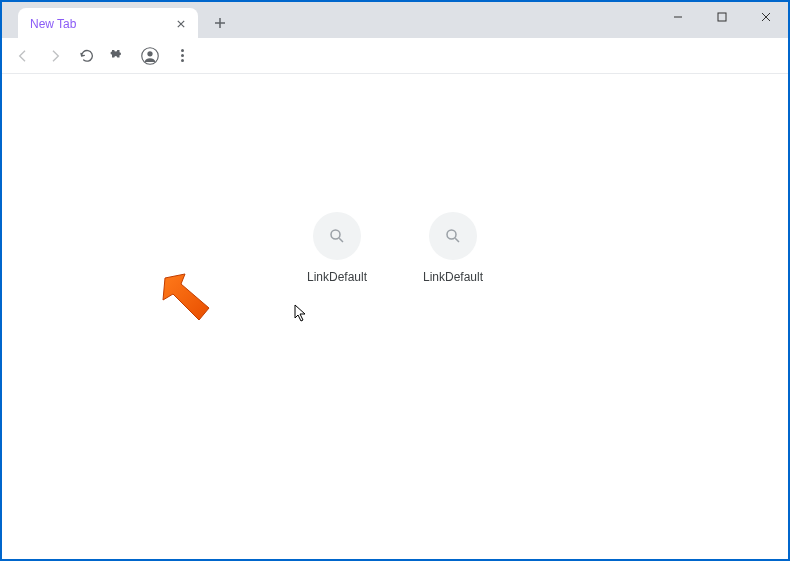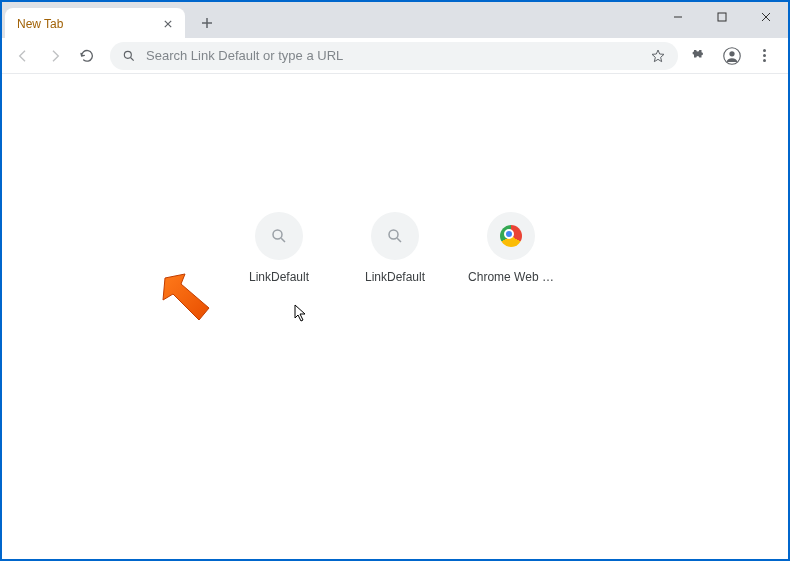--- a/index.html
+++ b/index.html
@@ -1,20 +1,20 @@
 <!DOCTYPE html>
 <html><head>
 <meta charset="utf-8">
 <style>
 * { margin: 0; padding: 0; box-sizing: border-box; font-family: "Segoe UI", Arial, sans-serif; }
 body { width: 790px; height: 561px; background: #fff; border: 2px solid #0066cc; position: relative; overflow: hidden; }
 
 
 .titlebar { height: 36px; background: #dee1e6; display: flex; align-items: flex-end; position: relative; }
-.tab { background: #fff; height: 30px; margin-left: 3px; border-radius: 8px 8px 0 0; display: flex; align-items: center; padding: 2px 10px 0 12px; min-width: 180px; font-size: 12px; color: #a16207; position: relative; }
+.tab { background: #fff; height: 30px; margin-left: 16px; border-radius: 8px 8px 0 0; display: flex; align-items: center; padding: 2px 10px 0 12px; min-width: 180px; font-size: 12px; color: #8b5cf6; position: relative; }
 .tab .title { flex: 1; }
 .tab .close { width: 14px; height: 14px; display: flex; align-items: center; justify-content: center; color: #5f6368; margin-left: 6px; border-radius: 50%; }
 .tab .close svg { width: 8px; height: 8px; }
 .newtab { width: 28px; height: 28px; display: flex; align-items: center; justify-content: center; margin-left: 8px; margin-bottom: 1px; border-radius: 50%; }
 .newtab svg { width: 12px; height: 12px; stroke: #5f6368; }
 .win-controls { position: absolute; right: 0; top: 0; display: flex; height: 30px; }
 .win-btn { width: 44px; display: flex; align-items: center; justify-content: center; }
 .win-btn svg { width: 10px; height: 10px; stroke: #333; stroke-width: 1; fill: none; }
 
 
@@ -98,30 +98,20 @@
   <div class="nav-btn disabled">
       <svg viewBox="0 0 24 24">
         <path d="M9 4 L17 12 L9 20"></path>
       </svg>
     </div>
   <div class="nav-btn">
       <svg viewBox="0 0 24 24">
         <path d="M4 12 a8 8 0 1 1 3 6 M4 12 l-1 -4 M4 12 l4 -1" stroke-linecap="round"></path>
       </svg>
     </div>
-  <div class="omnibox">
-    <span class="sicon"><svg viewBox="0 0 24 24">
-          <circle cx="10" cy="10" r="6"></circle>
-          <path d="M15 15 L20 20"></path>
-        </svg></span>
-    <span class="ph">Search Link Default or type a URL</span>
-    <span class="star"><svg viewBox="0 0 24 24">
-          <path d="M12 3 L14.5 9 L21 9.5 L16 14 L17.5 20.5 L12 17 L6.5 20.5 L8 14 L3 9.5 L9.5 9 Z"></path>
-        </svg></span>
-  </div>
   <div class="right-icons">
     <div class="ricon">
         <svg viewBox="0 0 24 24">
           <path d="M10 4h4v3a2 2 0 1 1 0 4v3h-3a2 2 0 1 0-4 0H4v-4a2 2 0 1 1 0-4V4h3a2 2 0 1 0 4 0z" fill="#5f6368"></path>
         </svg>
       </div>
     <div class="ricon">
         <svg viewBox="0 0 24 24">
           <circle cx="12" cy="12" r="11" fill="none" stroke="#5f6368" stroke-width="1.5"></circle>
           <circle cx="12" cy="9" r="3.5" fill="#5f6368"></circle>
@@ -151,29 +141,20 @@
     </div>
     <div class="shortcut">
       <div class="sc-circle">
         <svg viewBox="0 0 24 24" stroke="#9aa0a6" stroke-width="2" fill="none">
             <circle cx="10" cy="10" r="6"></circle>
             <path d="M15 15 L20 20"></path>
           </svg>
       </div>
       <div class="sc-label">LinkDefault</div>
     </div>
-    <div class="shortcut">
-      <div class="sc-circle">
-        <div class="chrome-mini">
-            <div class="ring"></div>
-            <div class="center"></div>
-          </div>
-      </div>
-      <div class="sc-label">Chrome Web …</div>
-    </div>
   </div>
 
   <svg class="arrow-annot" viewBox="0 0 60 55">
     <defs>
         <linearGradient id="og" x1="0" y1="0" x2="1" y2="1">
           <stop offset="0" stop-color="#ff7a1a"></stop>
           <stop offset="1" stop-color="#e84e00"></stop>
         </linearGradient>
       </defs>
     <path d="M8 8 L28 4 L24 14 L52 38 L42 50 L16 24 L6 30 Z" fill="url(#og)" stroke="#c23d00" stroke-width="1"></path>

